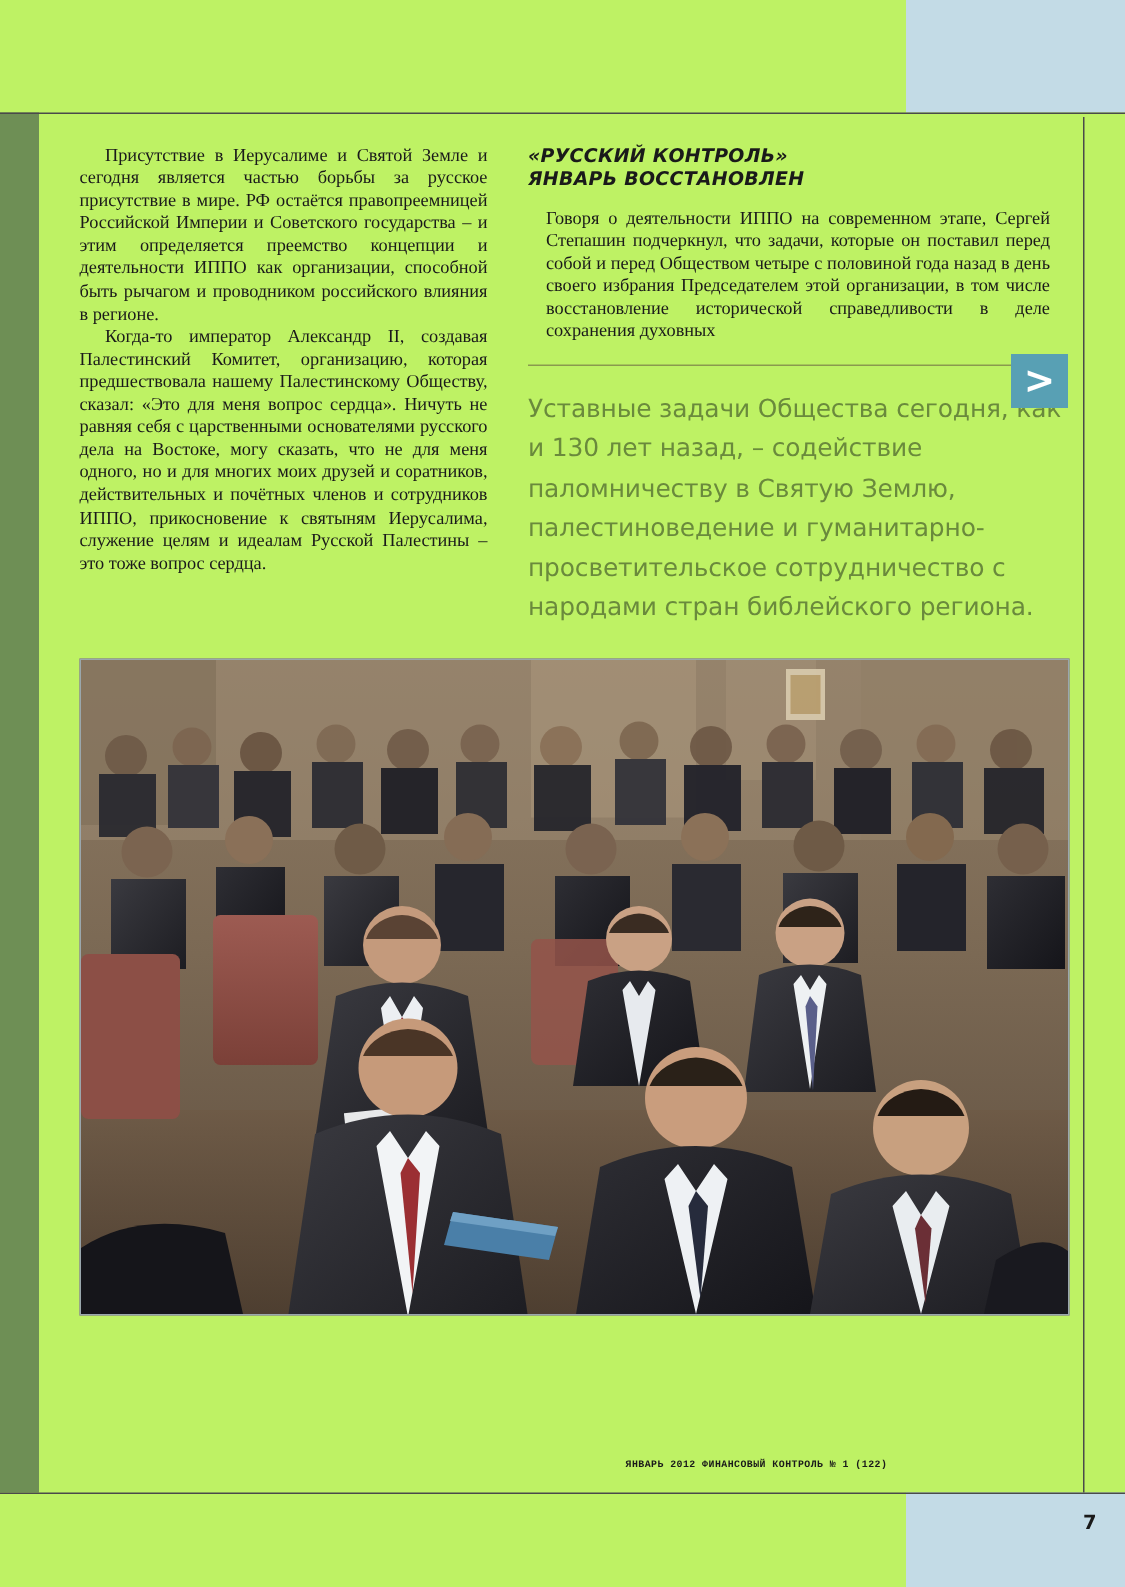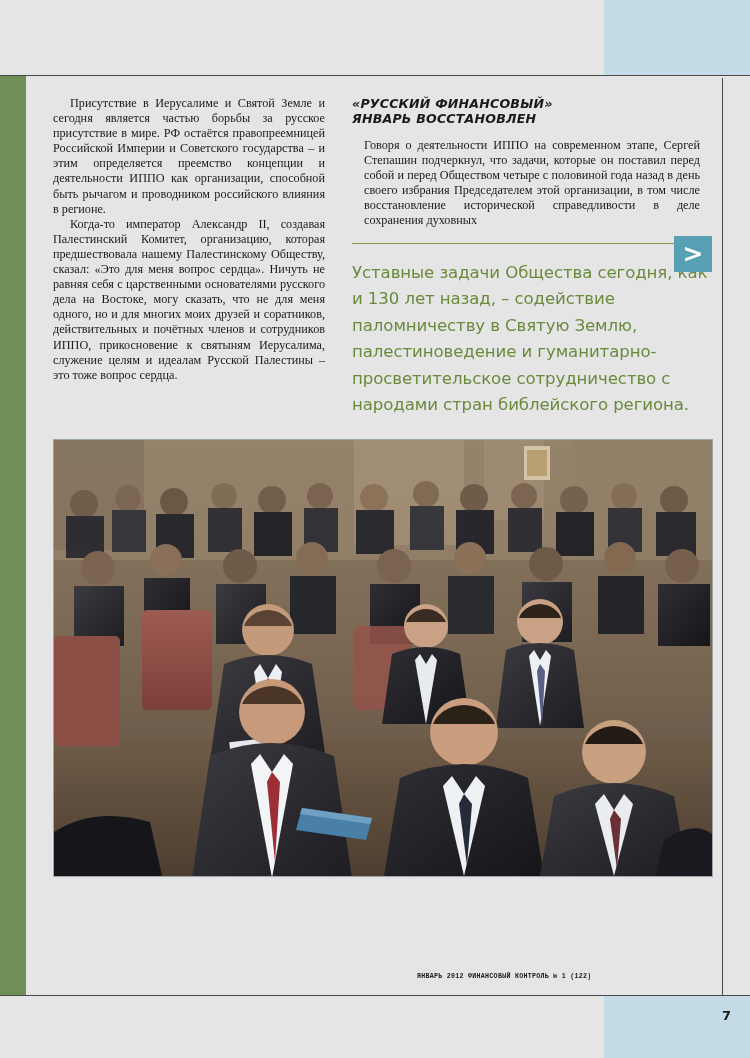--- a/index.html
+++ b/index.html
@@ -12,21 +12,21 @@
     background: #ffffff;
     font-family: "Liberation Serif", serif;
     position: relative;
     overflow: hidden;
   }
 
   
   .page {
     position: absolute;
     inset: 0;
-    background: #e5e5e5;
+    background: #bef264;
   }
 
   
   .top-right-block {
     position: absolute;
     left: 604px;
     top: 0;
     width: 146px;
     height: 75px;
     background: #c3dbe6;
@@ -225,21 +225,21 @@
 
       <div class="col-left">
         <div class="body-text">
           <p>Присутствие в Иерусалиме и Святой Земле и сегодня является частью борьбы за русское присутствие в мире. РФ остаётся правопреемницей Российской Империи и Советского государства – и этим определяется преемство концепции и деятельности ИППО как организации, способной быть рычагом и проводником российского влияния в регионе.</p>
           <p>Когда-то император Александр II, создавая Палестинский Комитет, организацию, которая предшествовала нашему Палестинскому Обществу, сказал: «Это для меня вопрос сердца». Ничуть не равняя себя с царственными основателями русского дела на Востоке, могу сказать, что не для меня одного, но и для многих моих друзей и соратников, действительных и почётных членов и сотрудников ИППО, прикосновение к святыням Иерусалима, служение целям и идеалам Русской Палестины – это тоже вопрос сердца.</p>
         </div>
       </div>
 
       <div class="col-right">
         <div class="subhead">
-          <span>«РУССКИЙ ФИНАНСОВЫЙ»</span><br>
+          <span>«РУССКИЙ КОНТРОЛЬ»</span><br>
           <span>ЯНВАРЬ ВОССТАНОВЛЕН</span>
         </div>
         <div class="right-body">
           <p>Говоря о деятельности ИППО на современном этапе, Сергей Степашин подчеркнул, что задачи, которые он поставил перед собой и перед Обществом четыре с половиной года назад в день своего избрания Председателем этой организации, в том числе восстановление исторической справедливости в деле сохранения духовных</p>
         </div>
 
         <div class="arrow-box">&gt;</div>
 
         <div class="pullquote-rule"></div>
         <div class="pullquote">Уставные задачи Общества сегодня, как и 130 лет назад, – содействие паломничеству в Святую Землю, палестиноведение и гуманитарно-просветительское сотрудничество с народами стран библейского региона.</div>

